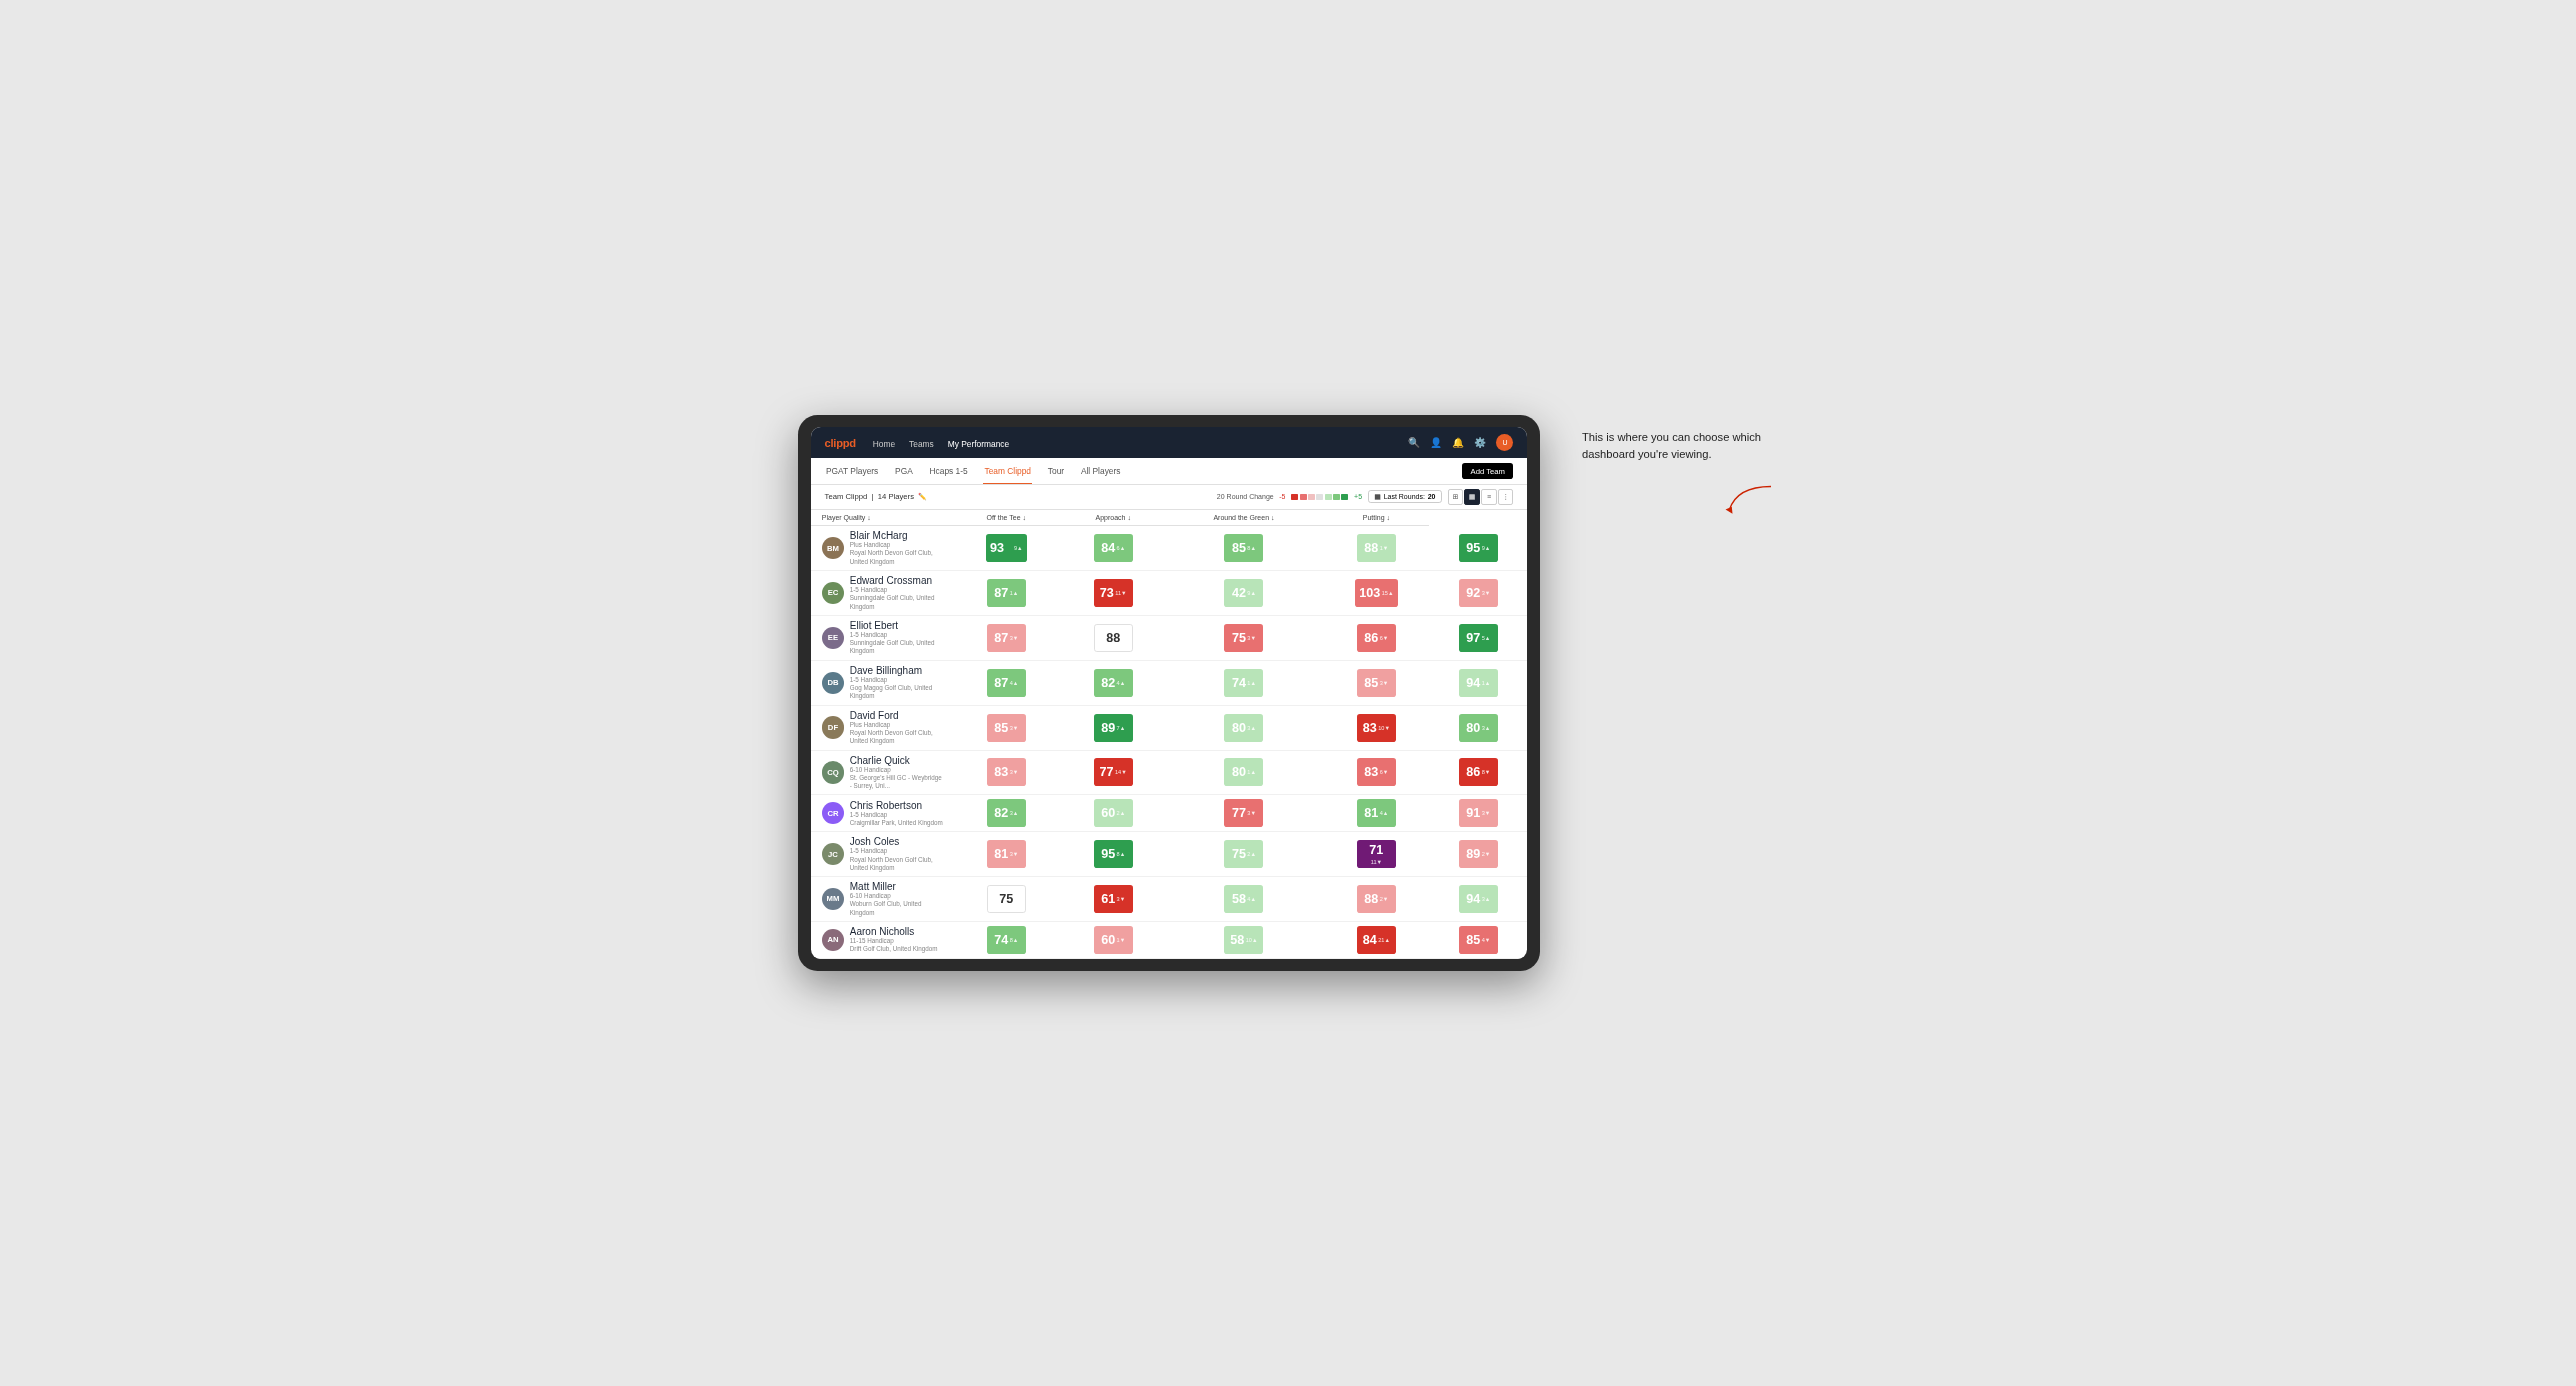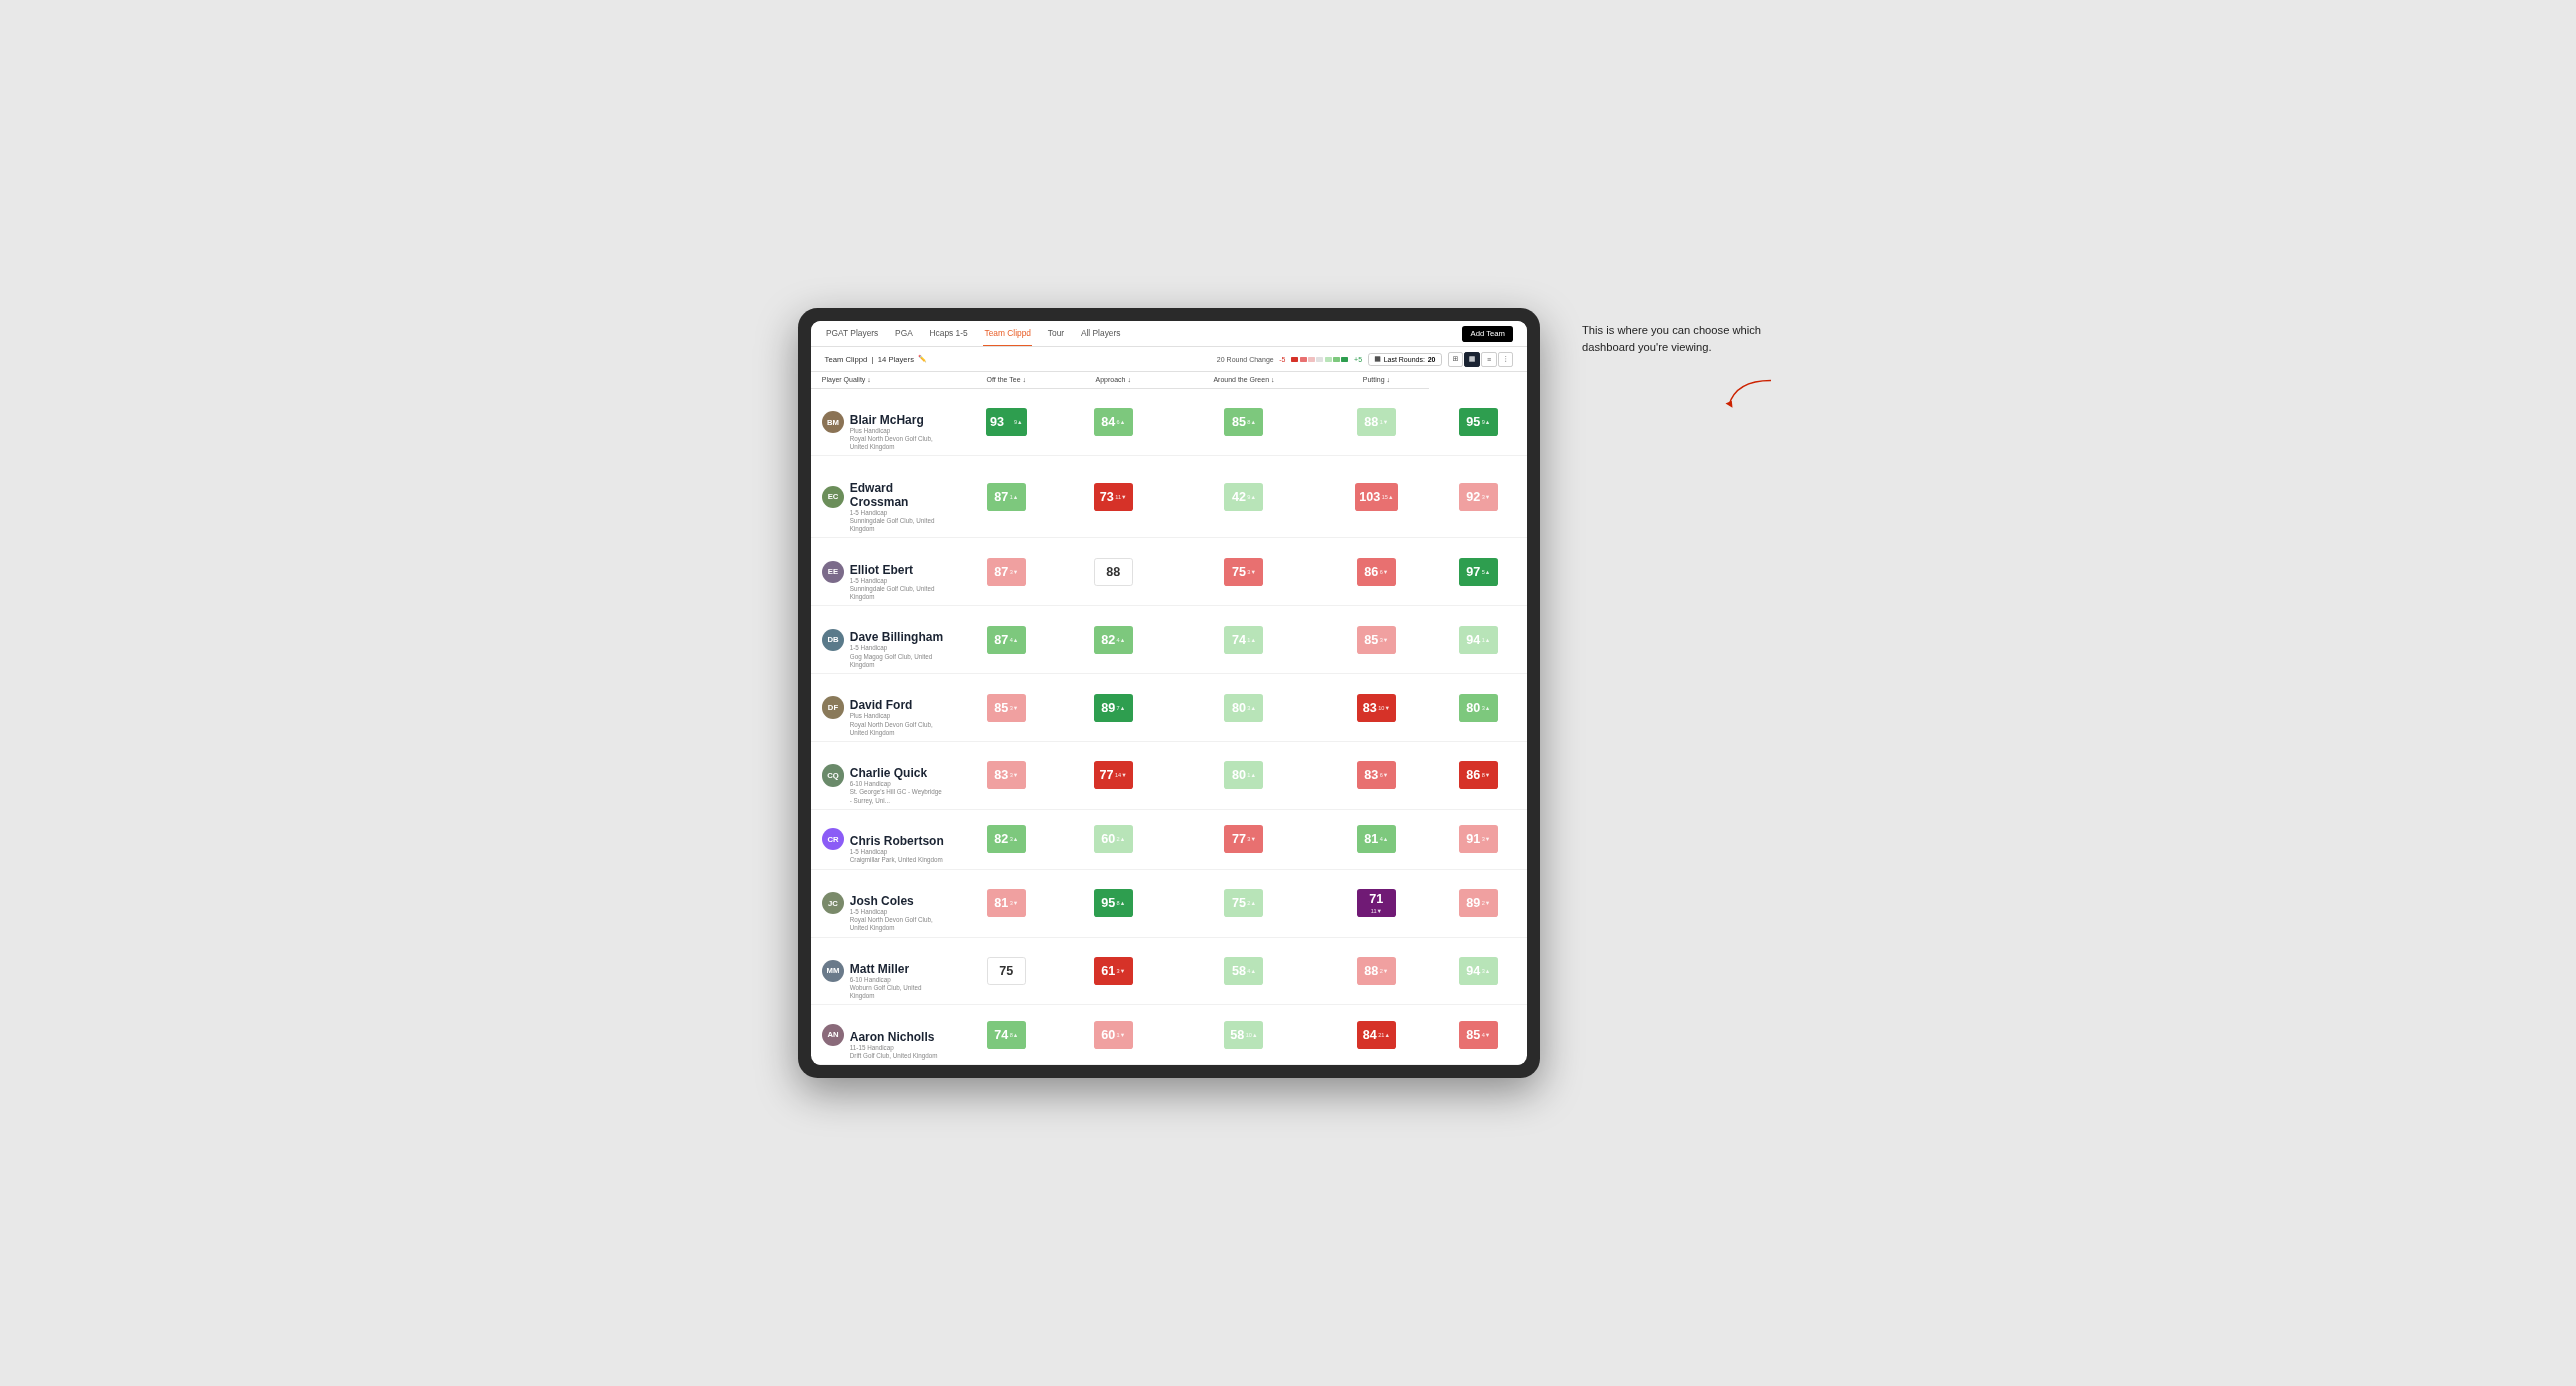--- a/index.html
+++ b/index.html
@@ -250,24 +250,23 @@
       flex-shrink: 0;
       display: flex;
       align-items: center;
       justify-content: center;
       font-size: 7.7px;
       font-weight: 600;
       color: #fff;
     }
 
     .player-info .player-name {
-      font-weight: 700;
-      font-size: 12px;
+      font-weight: 400;
+      font-size: 10px;
       color: #1a2332;
-      margin-top: 20px;
     }
 
     .player-info .player-sub {
       font-size: 6.3px;
       color: #888;
       line-height: 1.3;
     }
 
     .score-cell {
       text-align: center;
@@ -335,20 +334,35 @@
     }
   </style>
 </head>
 <body>
 
 <div class="page-wrapper">
 
   <div class="tablet-frame">
     <div class="tablet-screen">
 
+      <nav class="top-nav">
+        <span class="logo">clippd</span>
+        <ul class="nav-links">
+          <li><a href="#">Home</a></li>
+          <li><a href="#">Teams</a></li>
+          <li><a href="#" class="active">My Performance</a></li>
+        </ul>
+        <div class="nav-right">
+          <span class="nav-icon">🔍</span>
+          <span class="nav-icon">👤</span>
+          <span class="nav-icon">🔔</span>
+          <span class="nav-icon">⚙️</span>
+          <div class="avatar-circle">U</div>
+        </div>
+      </nav>
 
       <div class="sub-nav">
         <a href="#" class="sub-nav-link">PGAT Players</a>
         <a href="#" class="sub-nav-link">PGA</a>
         <a href="#" class="sub-nav-link">Hcaps 1-5</a>
         <a href="#" class="sub-nav-link active">Team Clippd</a>
         <a href="#" class="sub-nav-link">Tour</a>
         <a href="#" class="sub-nav-link">All Players</a>
         <button class="add-team-btn">Add Team</button>
       </div>

